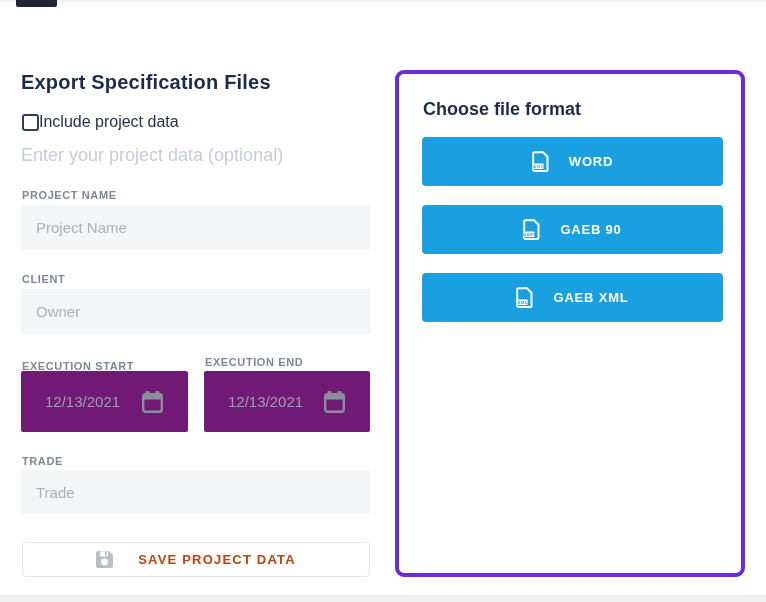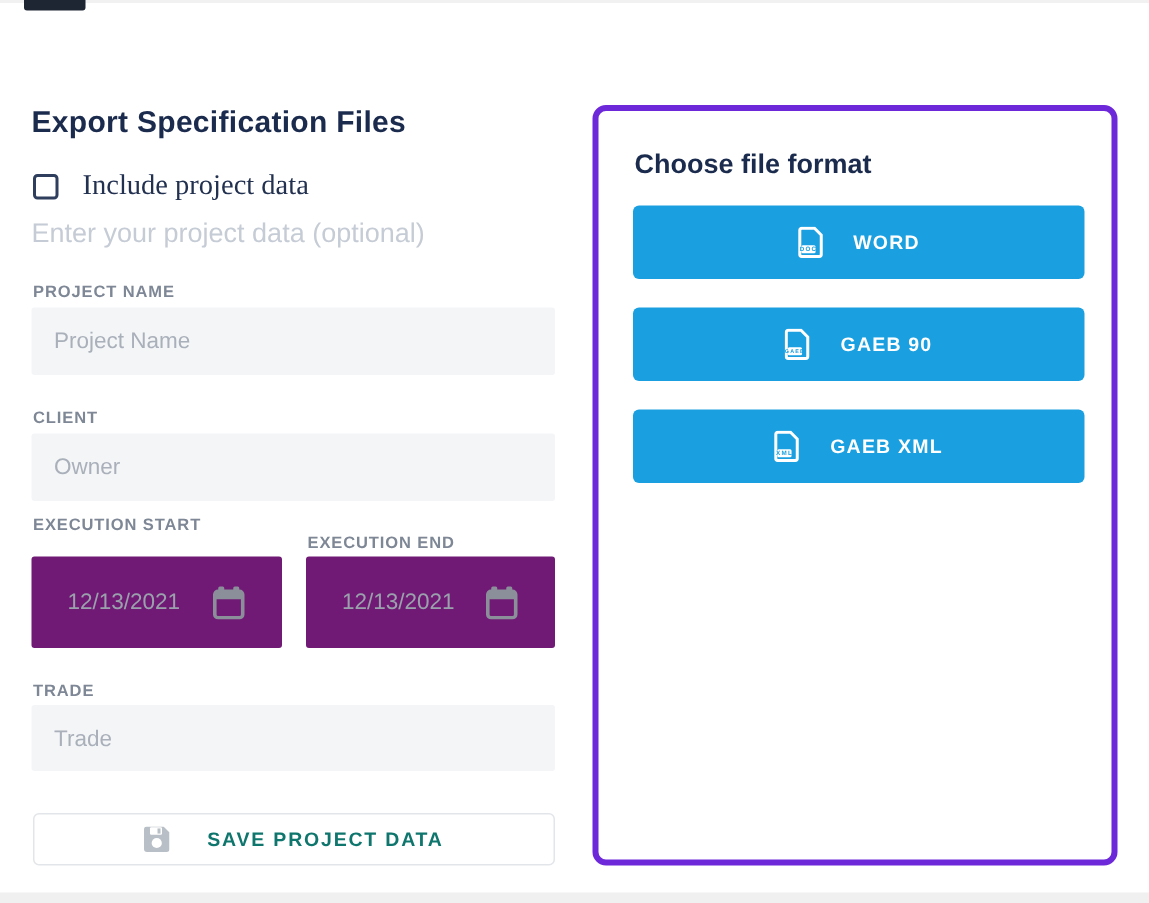--- a/index.html
+++ b/index.html
@@ -19,21 +19,21 @@
   .page-title {
     position: absolute; top: 71px; left: 0;
     font-size: 20px; font-weight: bold; color: #1b2b4d; letter-spacing: 0.2px;
     white-space: nowrap;
   }
   .checkbox-row { position: absolute; top: 113px; left: 1px; display: flex; align-items: center; }
   .checkbox {
     width: 17px; height: 17px; border: 2px solid #2e3e5c; border-radius: 3px;
     background: #ffffff; cursor: pointer; flex: 0 0 auto;
   }
-  .checkbox-label { margin-left: 16px; font-size: 19px; color: #233150; font-family: Liberation Serif, serif; }
+  .checkbox-label { font-size: 16px; color: #233150; }
   .subtitle { position: absolute; top: 145px; left: 0; font-size: 18px; color: #c6ccd5; white-space: nowrap; }
 
   .field-label {
     position: absolute; left: 1px;
     font-size: 11px; font-weight: bold; letter-spacing: 0.6px; color: #7e8795;
     white-space: nowrap;
   }
   .text-field {
     position: absolute; left: 0; width: 349px; height: 45px;
     background: #f4f5f7; border: none; border-radius: 2px;
@@ -54,21 +54,21 @@
   .cal-btn {
     position: absolute; right: 24px; top: 19px; width: 23px; height: 23px;
     background: transparent; border: none; padding: 0; cursor: pointer;
   }
 
   .save-btn {
     position: absolute; left: 1px; top: 542px; width: 348px; height: 35px;
     background: #ffffff; border: 1px solid #e2e5e9; border-radius: 4px;
     display: flex; align-items: center; justify-content: center; gap: 25px;
     font-family: "Liberation Sans", sans-serif;
-    font-size: 13px; font-weight: bold; letter-spacing: 1.2px; color: #0f766e;
+    font-size: 13px; font-weight: bold; letter-spacing: 1.2px; color: #c2410c;
     cursor: default;
   }
 
   
   .format-panel {
     position: absolute; left: 395px; top: 70px; width: 350px; height: 507px;
     border: 4px solid #6d28d9; border-radius: 9px; background: #ffffff;
   }
   .panel-heading {
     position: absolute; left: 24px; top: 25px;
@@ -102,21 +102,21 @@
   </div>
 
   <div class="subtitle">Enter your project data (optional)</div>
 
   <div class="field-label" style="top:189px">PROJECT NAME</div>
   <input class="text-field" style="top: 205px;" type="text" placeholder="Project Name">
 
   <div class="field-label" style="top:273px">CLIENT</div>
   <input class="text-field" style="top: 289px;" type="text" placeholder="Owner">
 
-  <div class="field-label" style="top:344px">EXECUTION START</div>
+  <div class="field-label" style="top:360px">EXECUTION START</div>
   <div class="field-label" style="left:184px; top:356px">EXECUTION END</div>
 
   <div class="date-wrap start">
     <input class="date-field" type="text" value="12/13/2021" style="">
     <button class="cal-btn">
       <span class="icon">
         <svg width="23" height="23" viewBox="0 0 23 23">
           <rect x="4.5" y="1" width="4" height="5" rx="1" fill="#8a8f99"></rect>
           <rect x="14.5" y="1" width="4" height="5" rx="1" fill="#8a8f99"></rect>
           <rect x="2.2" y="4.2" width="18.6" height="17.6" rx="2.2" fill="none" stroke="#8a8f99" stroke-width="2.4"></rect>

